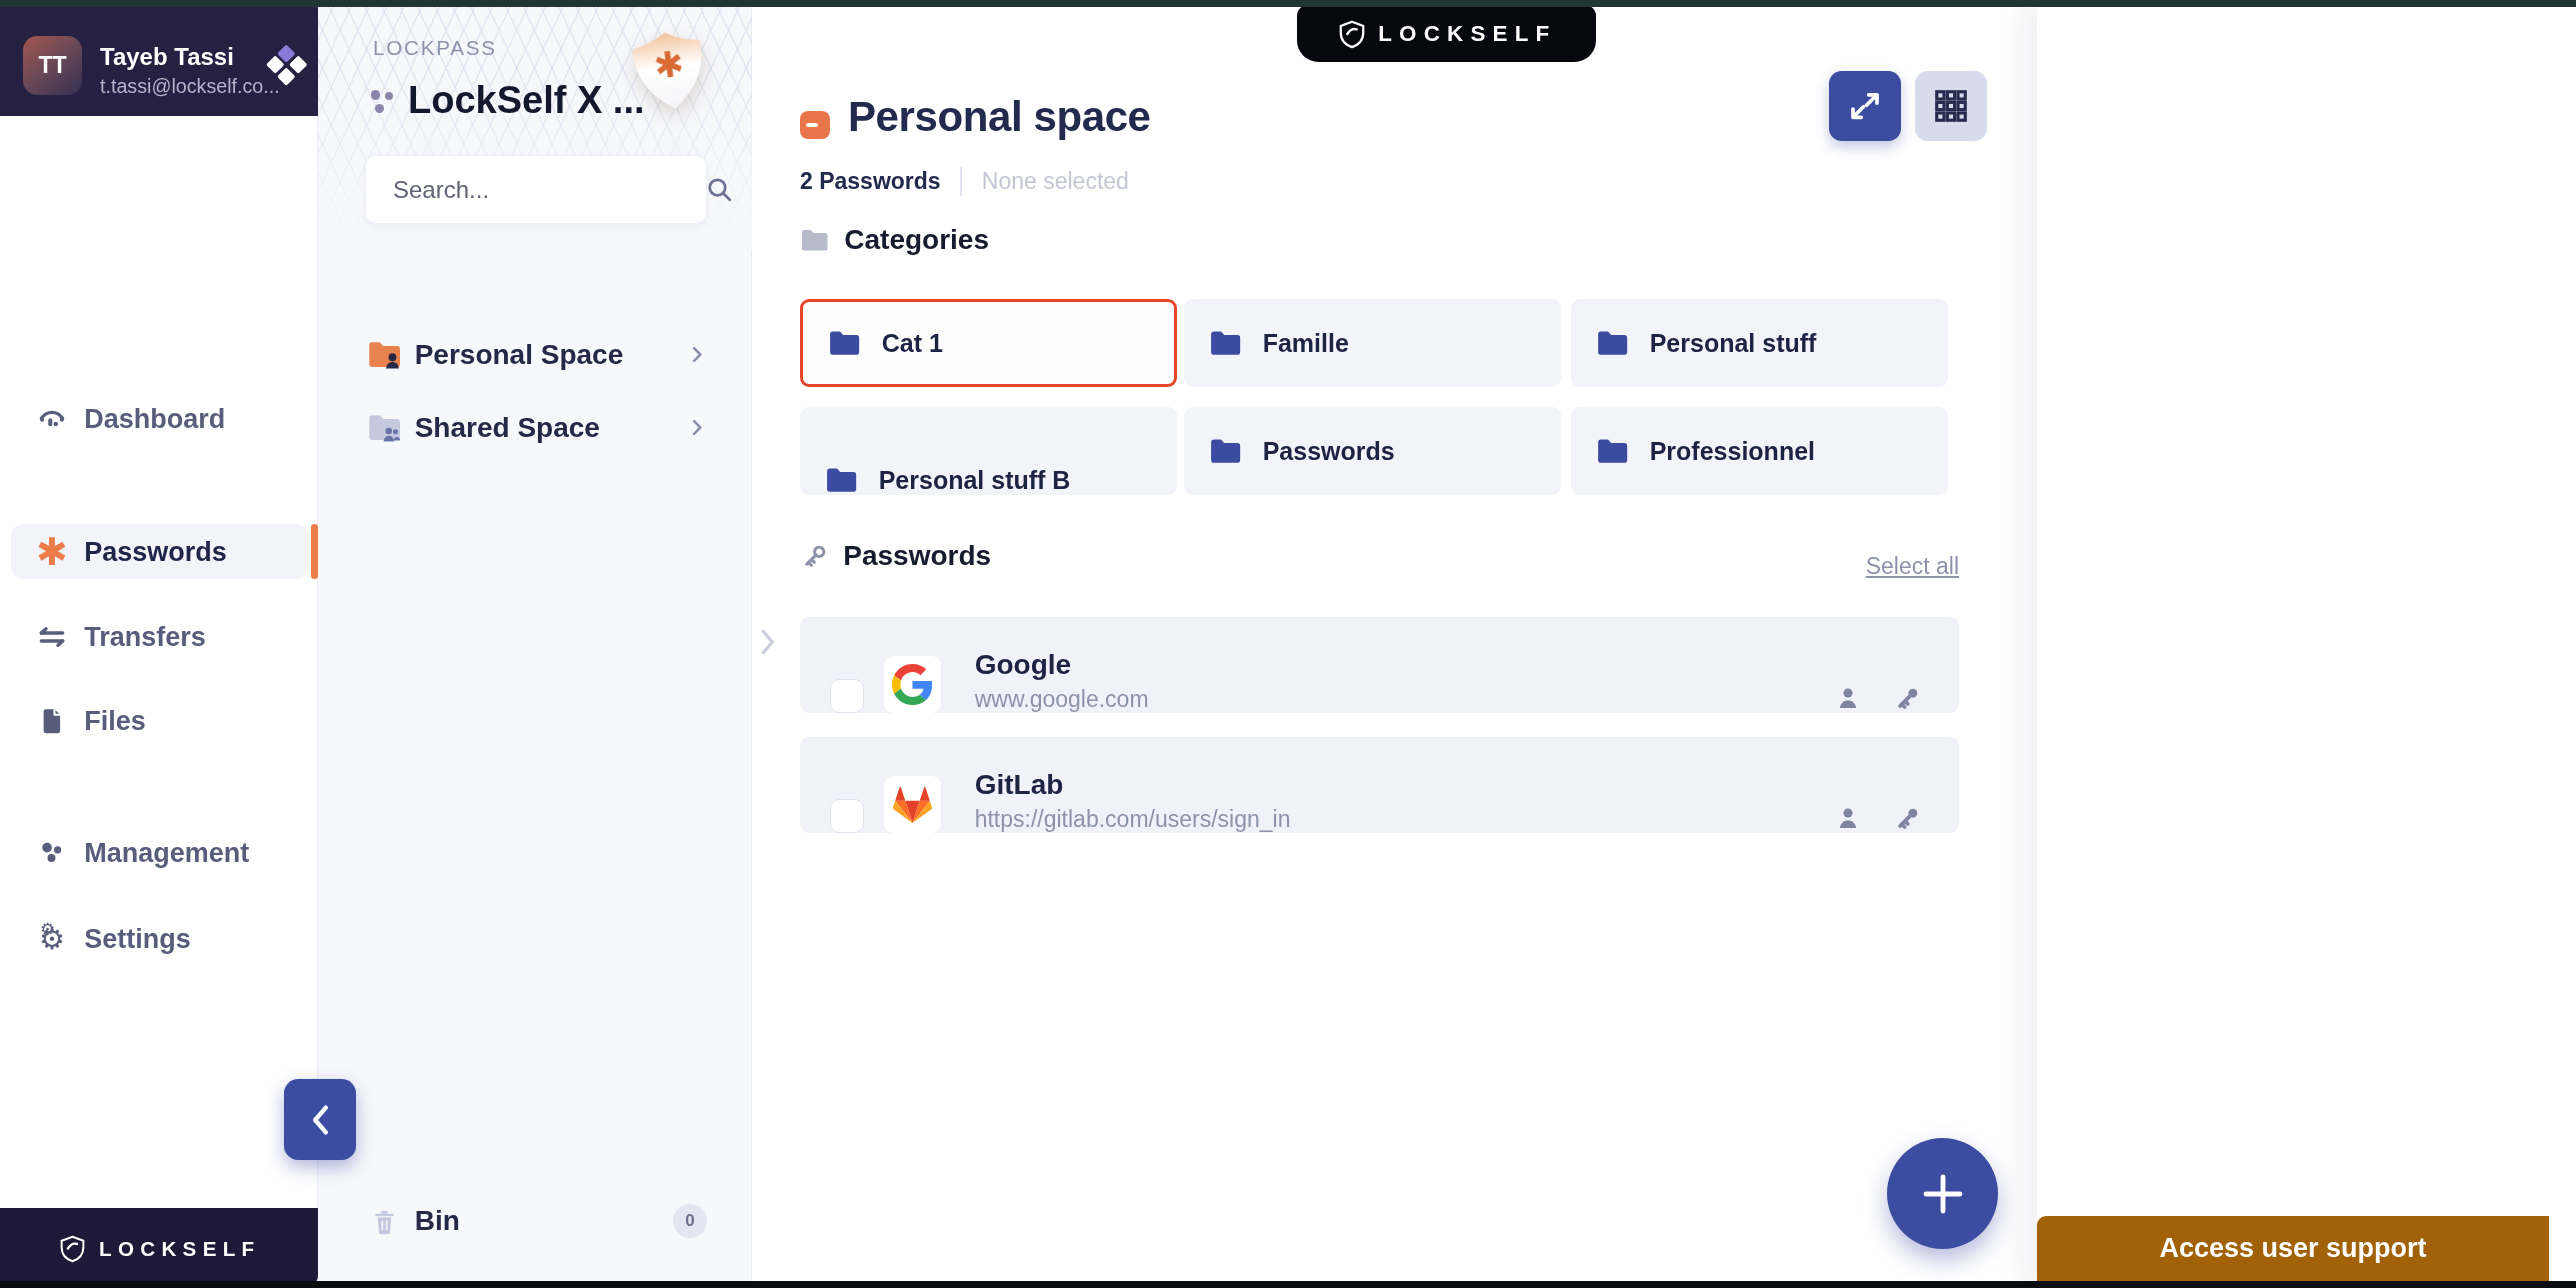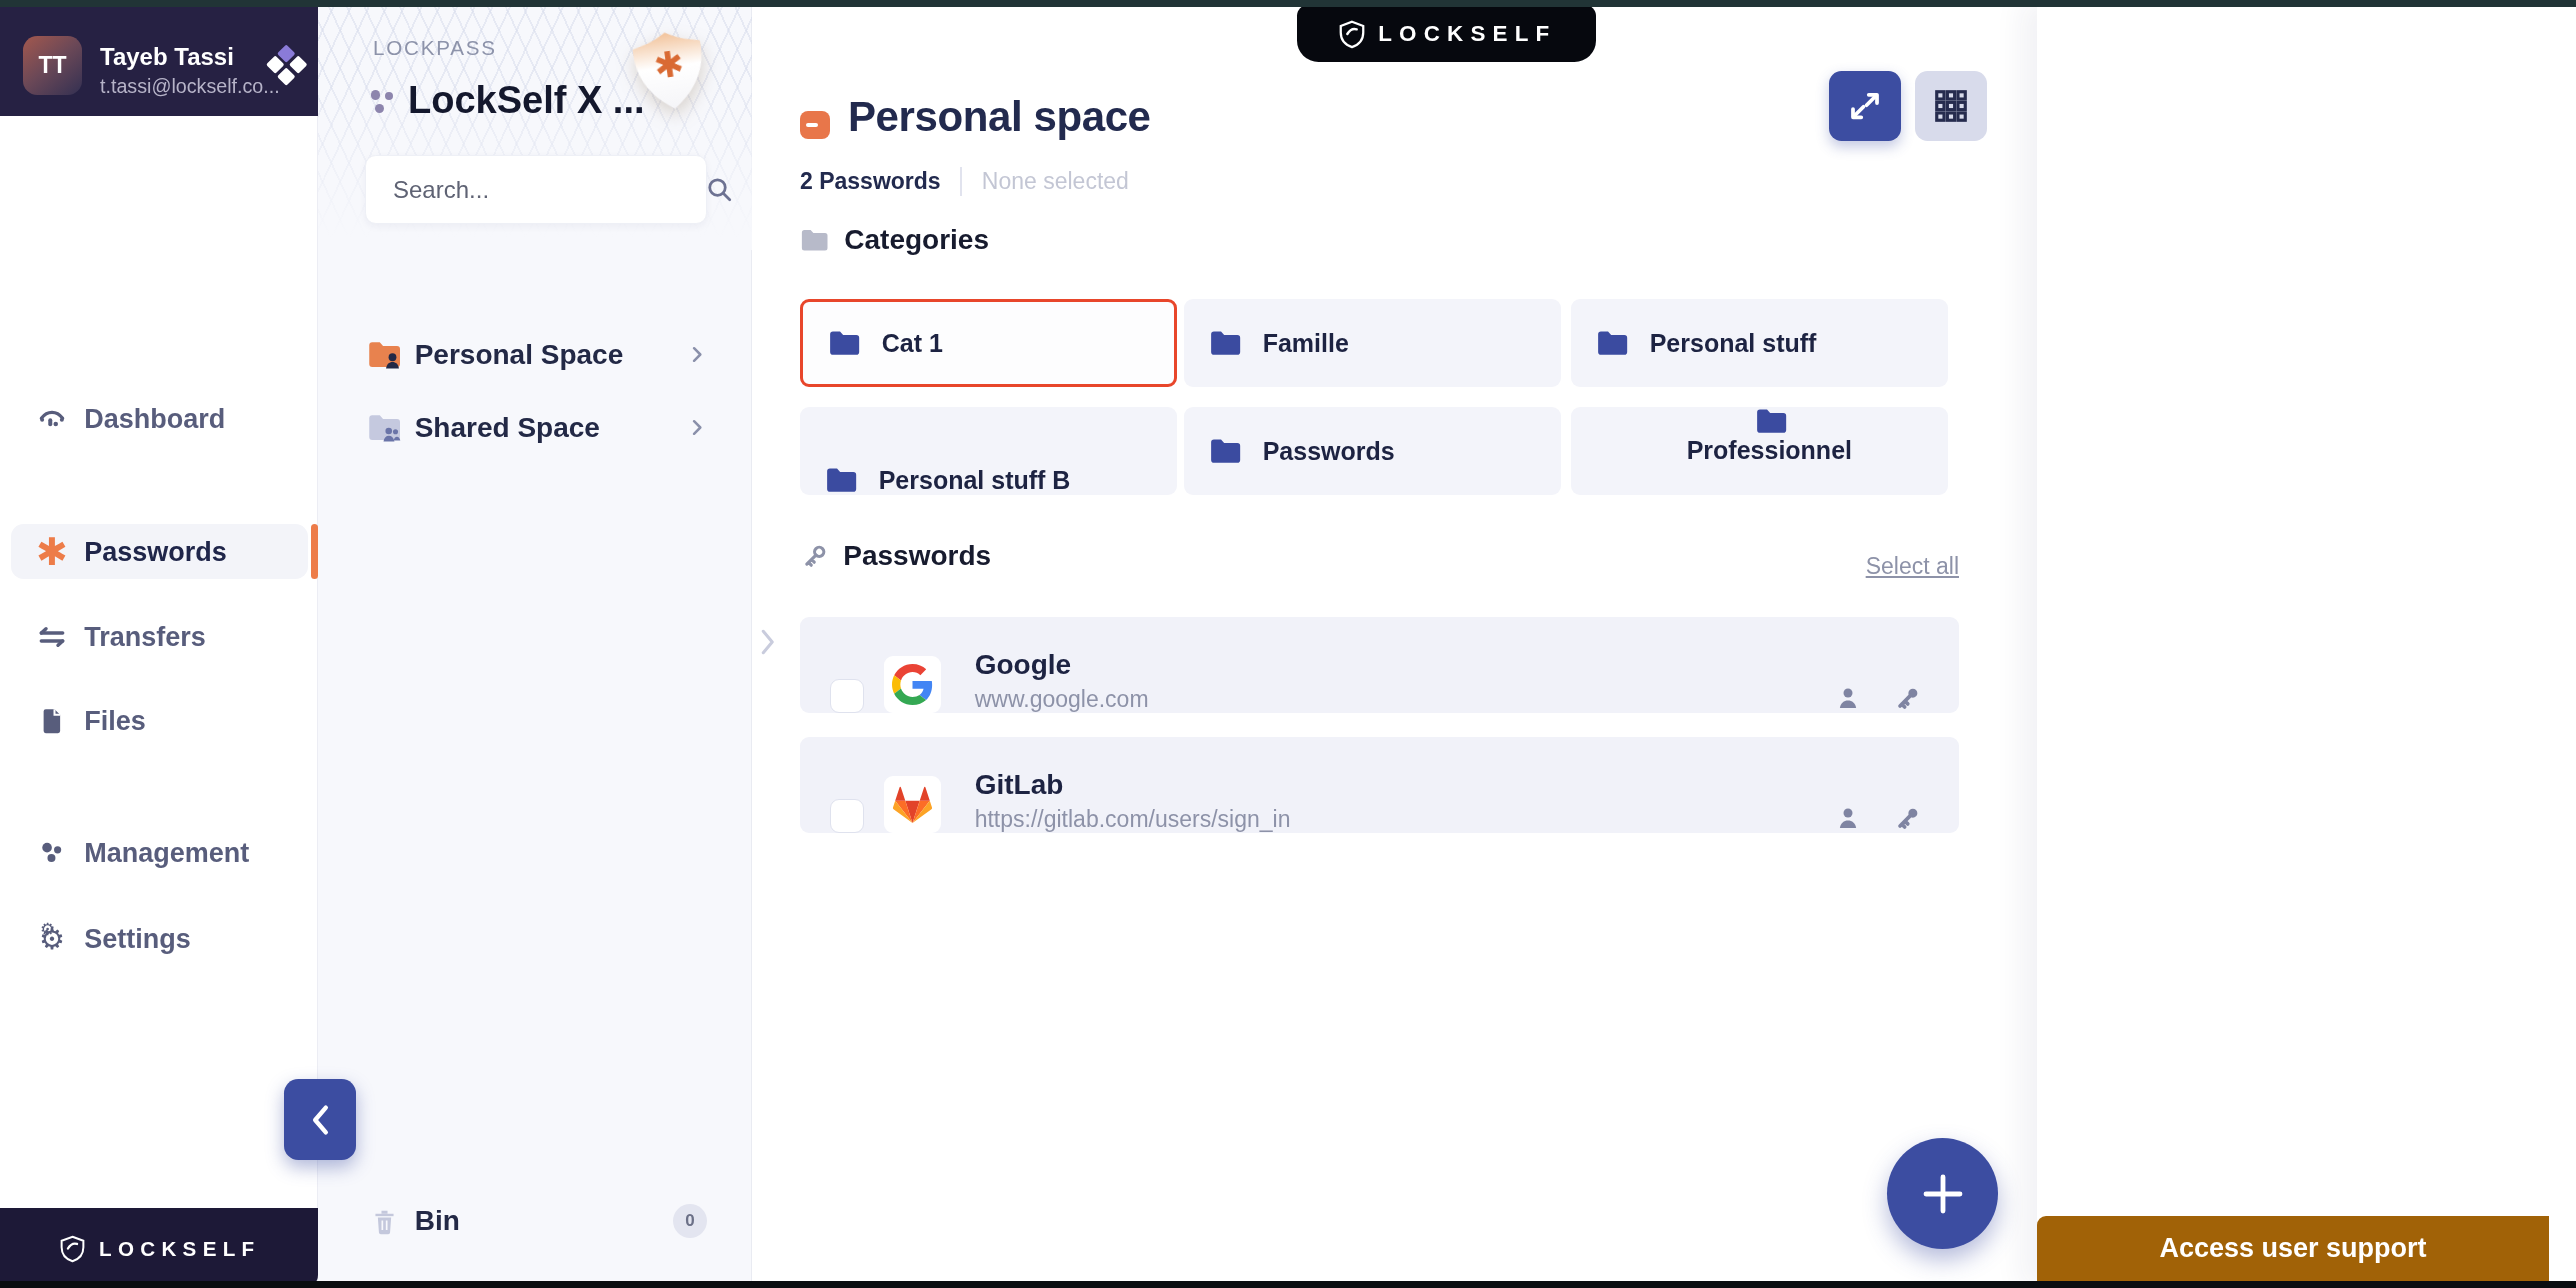--- a/index.html
+++ b/index.html
@@ -411,21 +411,21 @@
   <span class="clabel">Personal stuff B</span>
 </div>
 <div class="abs card" style="left:1184px; top:407px;">
   <span class="cfold">
     <svg width="34" height="29" viewBox="0 0 24 20">
         <path d="M1.5 3.5A2 2 0 0 1 3.5 1.5h5l2.2 2.5h9.3a2 2 0 0 1 2 2v10a2 2 0 0 1-2 2h-16.5a2 2 0 0 1-2-2z" fill="#3B4BA0"></path>
       </svg>
   </span>
   <span class="clabel">Passwords</span>
 </div>
-<div class="abs card" style="left:1571px; top:407px;flex-direction:column;">
+<div class="abs card" style="left:1571px; top:407px;">
   <span class="cfold">
     <svg width="34" height="29" viewBox="0 0 24 20">
         <path d="M1.5 3.5A2 2 0 0 1 3.5 1.5h5l2.2 2.5h9.3a2 2 0 0 1 2 2v10a2 2 0 0 1-2 2h-16.5a2 2 0 0 1-2-2z" fill="#3B4BA0"></path>
       </svg>
   </span>
   <span class="clabel">Professionnel</span>
 </div>
 
 <div class="abs sec-head pwd-head">
   <span>

